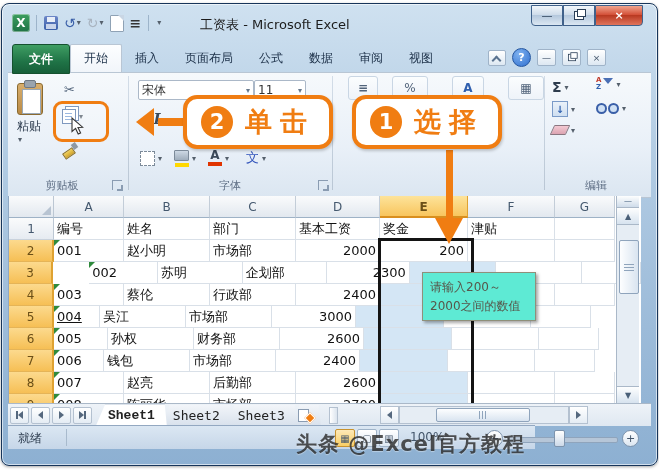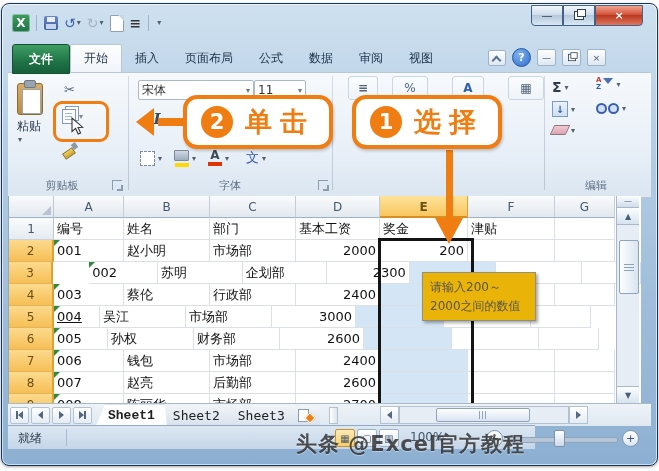--- a/index.html
+++ b/index.html
@@ -116,21 +116,21 @@
   .rh{width:45px;height:22px;line-height:22px;text-align:center;color:#44586e;background:linear-gradient(#fafbfc,#e6ebf1);
       border-right:1px solid #bcc7d3;border-bottom:1px solid #c9d2dc;box-sizing:border-box;}
   .rh.hl{background:linear-gradient(#fcda8e,#f6bf55);border-right:2px solid #dfa232;border-bottom:1px solid #e5b457;color:#6b4f17;}
   .cell{height:22px;line-height:21px;padding:0 3px;box-sizing:border-box;border-right:1px solid #d9e0e8;border-bottom:1px solid #d9e0e8;
         font-size:13px;color:#111;white-space:nowrap;overflow:hidden;position:relative;}
   .cell.num{text-align:right;}
   .cell.err::before{content:"";position:absolute;left:0;top:0;border-top:6px solid #2f8a3d;border-right:6px solid transparent;}
   .cell.selrange{background:#d4e6f5;}
   .cell.active-cell{background:#fff;}
   .sel-border{left:369px;top:42px;width:90px;height:200px;border:3px solid #141414;z-index:5;pointer-events:none;}
-  .tooltip{left:413px;top:76px;width:98px;background:#eab308;border:1px solid #8f8f7a;box-shadow:2px 2px 3px rgba(0,0,0,.35);
+  .tooltip{left:413px;top:76px;width:98px;background:#5eead4;border:1px solid #8f8f7a;box-shadow:2px 2px 3px rgba(0,0,0,.35);
            padding:5px 7px;font-size:12px;line-height:1.55;color:#57574b;z-index:6;}
   
   .vscroll{position:absolute;right:2px;top:0;width:22px;height:207px;background:#e6edf4;border-left:1px solid #aab8c8;}
   .vs-split{height:11px;background:linear-gradient(#fdfefe,#cfdcea);border-bottom:1px solid #aab8c8;display:flex;align-items:center;justify-content:center;color:#5a7390;font-size:8px;line-height:8px;}
   .vs-btn{height:16px;background:linear-gradient(#fdfefe,#d7e3ef);border-bottom:1px solid #aab8c8;display:flex;align-items:center;justify-content:center;color:#4a6078;font-size:8px;}
   .vs-thumb{position:absolute;left:2px;top:44px;width:18px;height:52px;border:1px solid #8fa4bc;border-radius:2px;background:linear-gradient(90deg,#fdfeff,#d9e4f0);display:flex;flex-direction:column;gap:2px;align-items:center;justify-content:center;}
   .vs-thumb i{width:10px;height:1px;background:#8fa4bc;}
   .vs-down{position:absolute;left:0;bottom:0;width:22px;height:16px;background:linear-gradient(#fdfefe,#d7e3ef);border-top:1px solid #aab8c8;display:flex;align-items:center;justify-content:center;color:#4a6078;font-size:8px;}
 
   
@@ -191,20 +191,21 @@
         <span class="page-ic"></span>
       </div>
     <div class="qbtn">
         <span style="color:#333;font-weight:bold">≡</span>
       </div>
     <div class="qsep"></div>
     <div class="qbtn">
         <span class="dd">▾</span>
       </div>
   </div>
+  <div class="abs title-text">工资表 - Microsoft Excel</div>
   <div class="abs winbtns">
     <div class="wbtn">—</div>
     <div class="wbtn">
         <span class="restore-ic"></span>
       </div>
     <div class="wbtn close">×</div>
   </div>
 
   <div class="abs rtabs">
       <div class="rtab active">开始</div>
@@ -388,21 +389,21 @@
           <div class="cell err" style="width: 54px;">005</div>
           <div class="cell" style="width: 86px;">孙权</div>
           <div class="cell" style="width: 86px;">财务部</div>
           <div class="cell num" style="width: 84px;">2600</div>
           <div class="cell num selrange" style="width: 88px;"></div>
           <div class="cell" style="width: 87px;"></div>
           <div class="cell" style="width: 60px;"></div>
         </div>
         <div class="grow">
           <div class="rh hl">7</div>
-          <div class="cell err" style="width: 70px;">006</div>
+          <div class="cell err" style="width: 50px;">006</div>
           <div class="cell" style="width: 86px;">钱包</div>
           <div class="cell" style="width: 86px;">市场部</div>
           <div class="cell num" style="width: 84px;">2400</div>
           <div class="cell num selrange" style="width: 88px;"></div>
           <div class="cell" style="width: 87px;"></div>
           <div class="cell" style="width: 60px;"></div>
         </div>
         <div class="grow">
           <div class="rh hl">8</div>
           <div class="cell err" style="width: 70px;">007</div>

